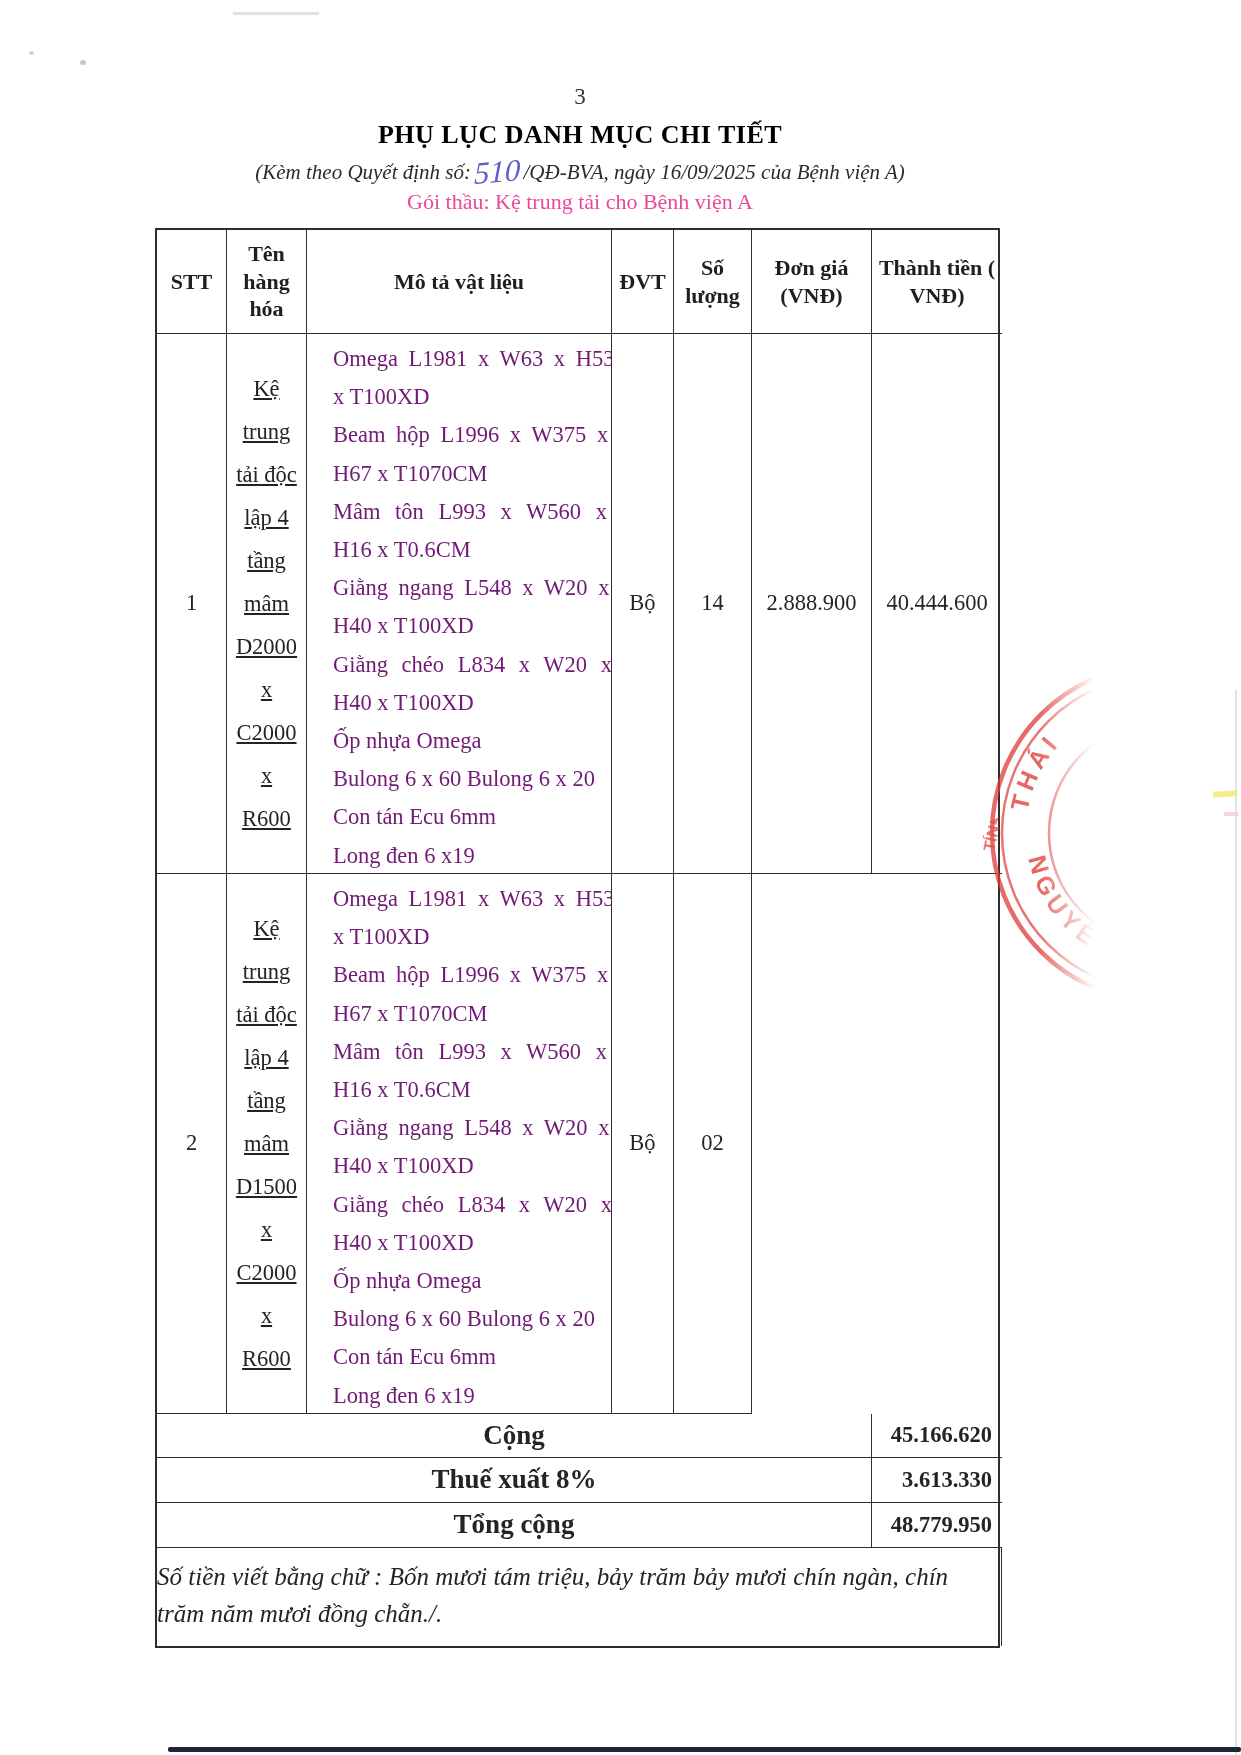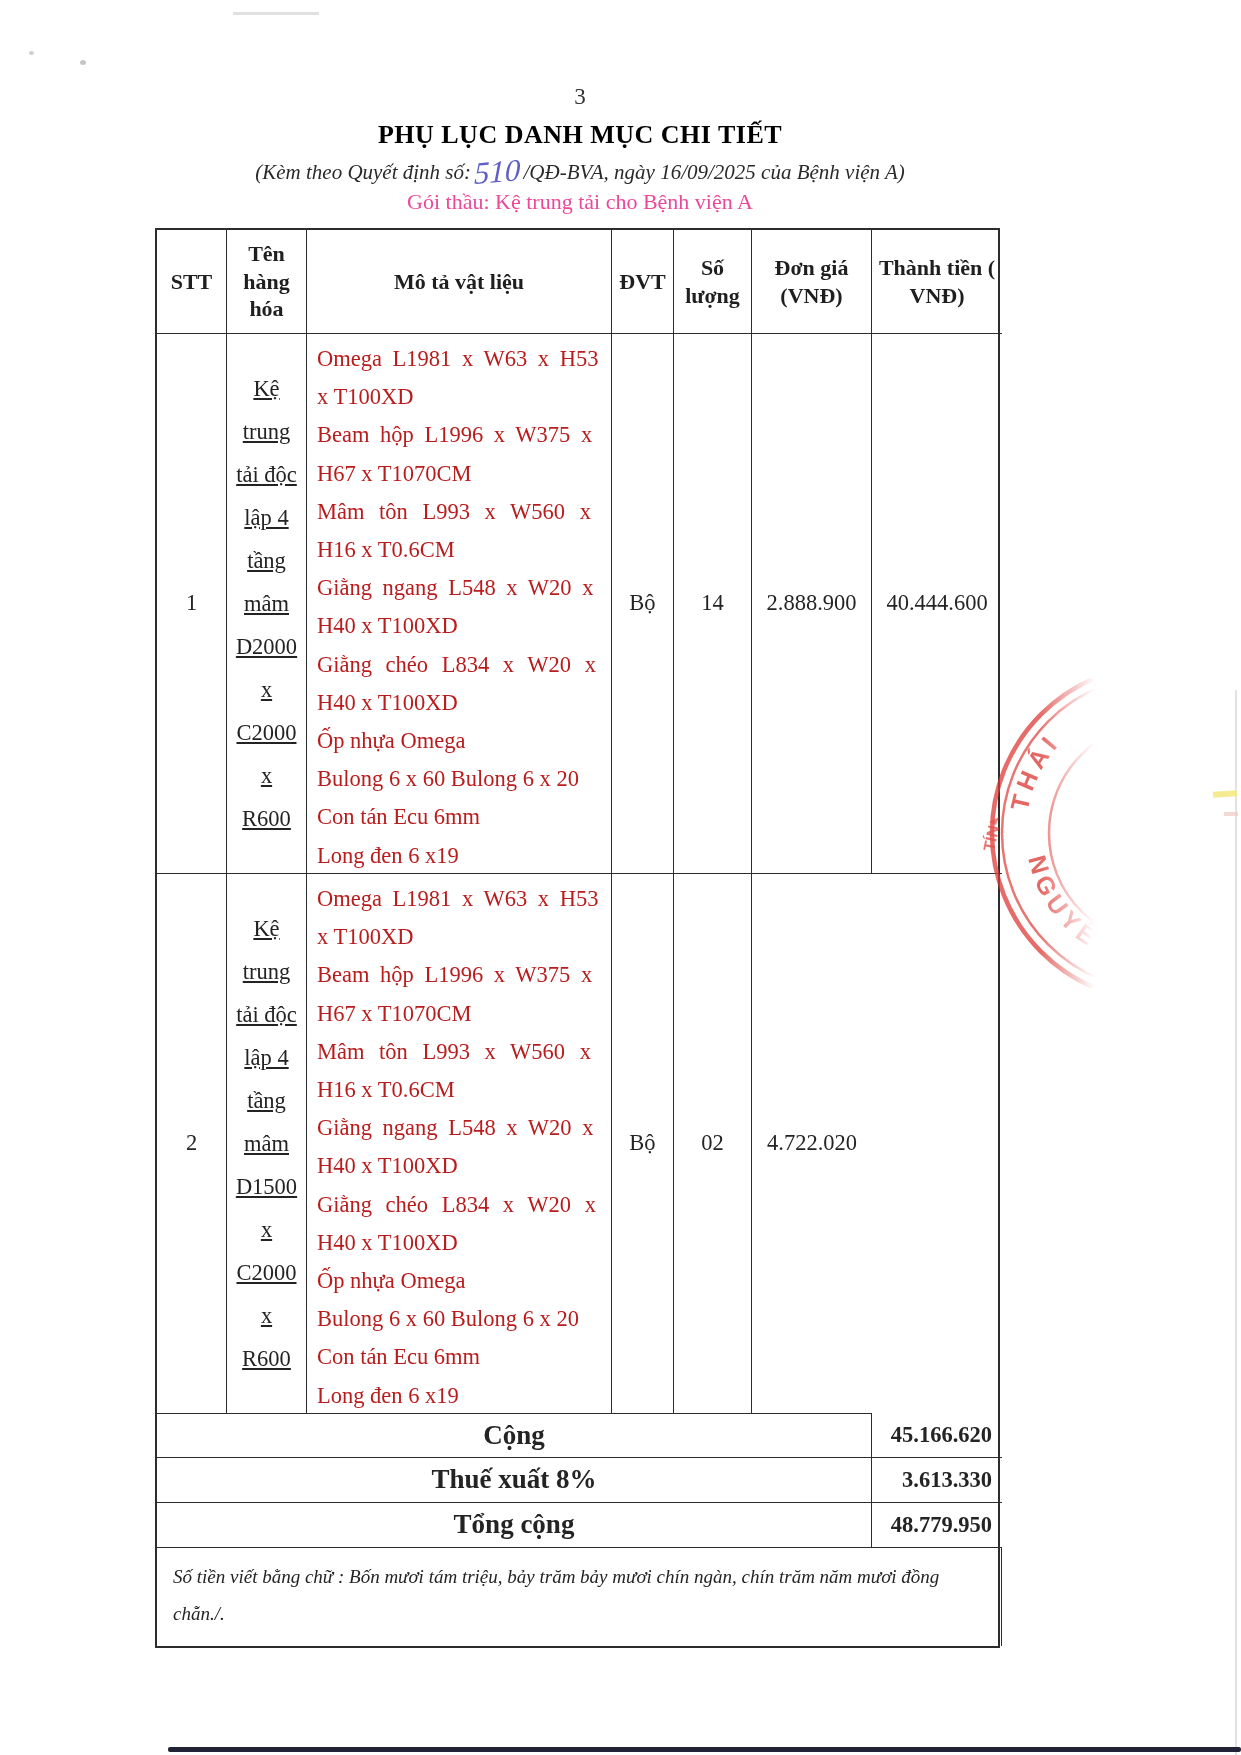--- a/index.html
+++ b/index.html
@@ -22,32 +22,32 @@
     grid-template-rows:104px 540px 540px 44px 45px 45px auto;
     border:2.6px solid #2d2d2d; box-sizing:border-box; background:#fff;
   }
   .cell{border-right:1.8px solid #2d2d2d; border-bottom:1.8px solid #2d2d2d;
     box-sizing:border-box; display:flex; align-items:center; justify-content:center;
     font-size:22px; line-height:1.25; text-align:center; overflow:hidden;}
   .cell.last{border-right:none;}
   .cell.hdr{font-weight:bold; font-size:22px; padding:2px 6px; color:#1f1f1f;}
   .cell.desc{align-items:flex-start; justify-content:flex-start; text-align:left; padding:6px 8px 0 10px;}
   .desc-lines{display:block; width:100%;}
-  .desc-lines .line{font-size:22.5px; line-height:38.2px; white-space:nowrap; color:#b91c1c;}
+  .desc-lines .line{font-size:22.5px; line-height:38.2px; white-space:nowrap; color:#701a75;margin-left:16px;}
   .desc-lines .line:nth-child(1){word-spacing:5px;}
   .desc-lines .line:nth-child(3){word-spacing:5px;}
   .desc-lines .line:nth-child(5){word-spacing:9px;}
   .desc-lines .line:nth-child(7){word-spacing:5px;}
   .desc-lines .line:nth-child(9){word-spacing:8px;font-family:Liberation Serif, serif;}
   .name-lines .line{font-size:22.5px; line-height:43px; color:#232323;text-decoration:underline;}
   .cell.num{font-size:22.5px;}
   .sum-label{grid-column:1 / 7; font-weight:bold; font-size:27px;}
   .sum-value{grid-column:7 / 8; font-weight:bold; font-size:22.5px; justify-content:flex-end; padding-right:10px;}
   .words-row{grid-column:1 / 8; border-bottom:none; justify-content:flex-start; align-items:center;
-    font-style:italic; font-size:19px; text-align:left; padding:10px 18px 14px 16px; line-height:37px;}
+    font-style:italic; font-size:25px; text-align:left; padding:10px 18px 14px 0; line-height:37px;}
   .words-row .inner{max-width:805px;}
   
   .stamp-wrap{position:absolute; left:968px; top:678px; width:132px; height:310px; pointer-events:none;
     -webkit-mask-image:linear-gradient(to right,#000 55%,rgba(0,0,0,0) 96%);
     mask-image:linear-gradient(to right,#000 55%,rgba(0,0,0,0) 96%); opacity:.88;}
   
   .artifact{position:absolute; pointer-events:none;}
   .speck1{left:29px; top:51px; width:5px; height:4px; background:#b9b9b9; border-radius:50%; opacity:.7;}
   .speck2{left:80px; top:60px; width:6px; height:5px; background:#adadad; border-radius:50%; opacity:.7;}
   .top-dash{left:233px; top:12px; width:86px; height:3px; background:#d9d9d9; opacity:.8;}
@@ -156,21 +156,20 @@
           <div class="line">Giằng chéo L834 x W20 x</div>
           <div class="line">H40 x T100XD</div>
           <div class="line">Ốp nhựa Omega</div>
           <div class="line">Bulong 6 x 60 Bulong 6 x 20</div>
           <div class="line">Con tán Ecu 6mm</div>
           <div class="line">Long đen 6 x19</div>
         </div>
     </div>
     <div class="cell num">Bộ</div>
     <div class="cell num">02</div>
-    <div class="cell num last">4.722.020</div>
 
     <div class="cell sum-label">Cộng</div>
     <div class="cell sum-value last">45.166.620</div>
 
     <div class="cell sum-label">Thuế xuất 8%</div>
     <div class="cell sum-value last">3.613.330</div>
 
     <div class="cell sum-label">Tổng cộng</div>
     <div class="cell sum-value last">48.779.950</div>
 

